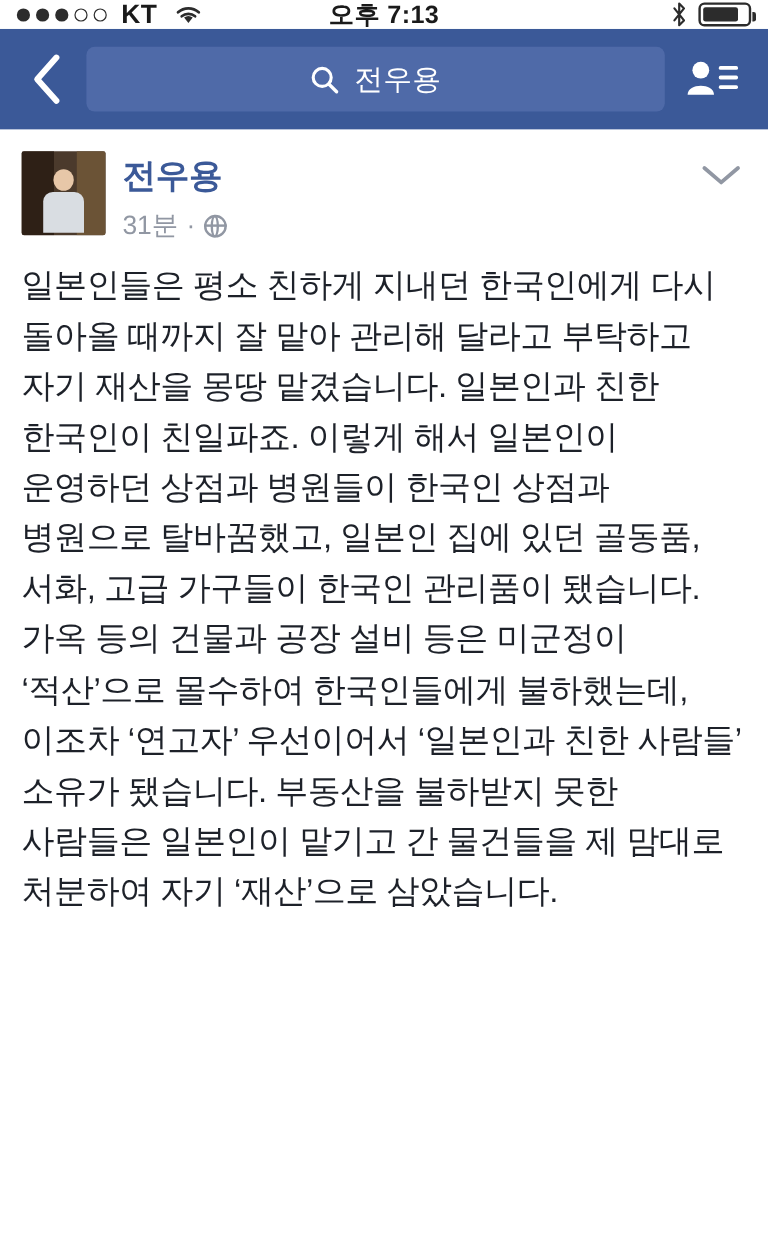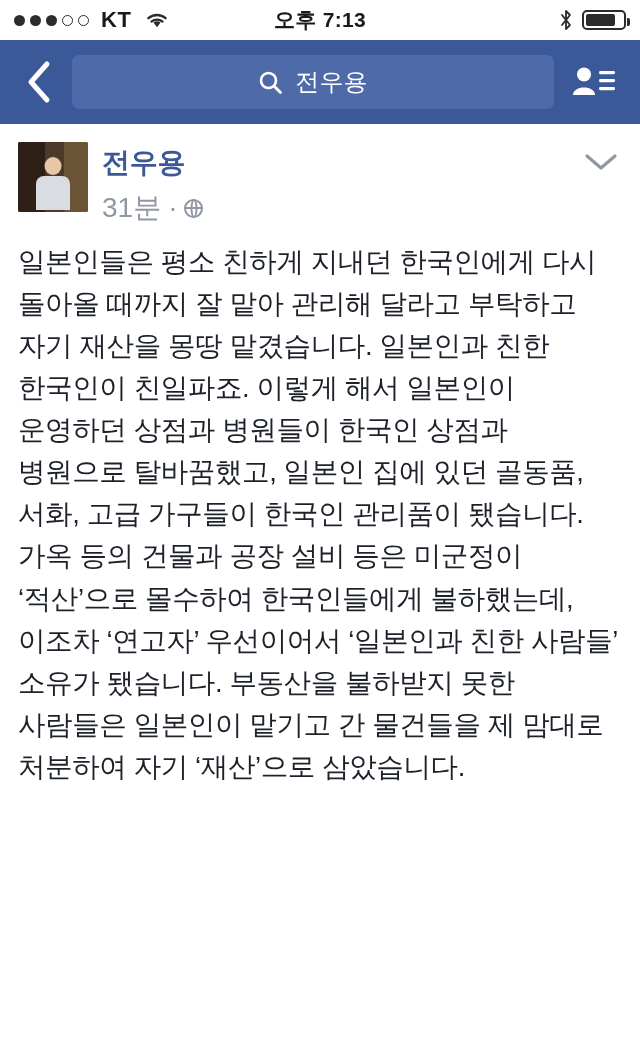--- a/index.html
+++ b/index.html
@@ -5,21 +5,21 @@
   * { margin:0; padding:0; box-sizing:border-box; }
   html, body {
     width:640px; height:1039px;
     background:#ffffff;
     font-family:"Liberation Sans", sans-serif;
     overflow:hidden;
   }
 
   
   .statusbar {
-    height:40px;
+    height:24px;
     background:#ffffff;
     display:flex;
     align-items:center;
     padding:0 14px;
     position:relative;
     color:#1a1a1a;
   }
   .status-left {
     display:flex; align-items:center; gap:8px;
   }
@@ -151,21 +151,21 @@
   .poster-name {
     font-size:28px;
     color:#3b5998;
     font-weight:bold;
     letter-spacing:-0.3px;
   }
   .post-sub {
     display:flex; align-items:center; gap:7px;
     margin-top:7px;
     color:#9197a3;
-    font-size:28px;
+    font-size:22px;
   }
   .globe {
     width:19px; height:19px;
     border:2px solid #9197a3;
     border-radius:50%;
     position:relative;
     display:inline-block;
   }
   .globe::before {
     content:""; position:absolute; left:50%; top:-2px;

